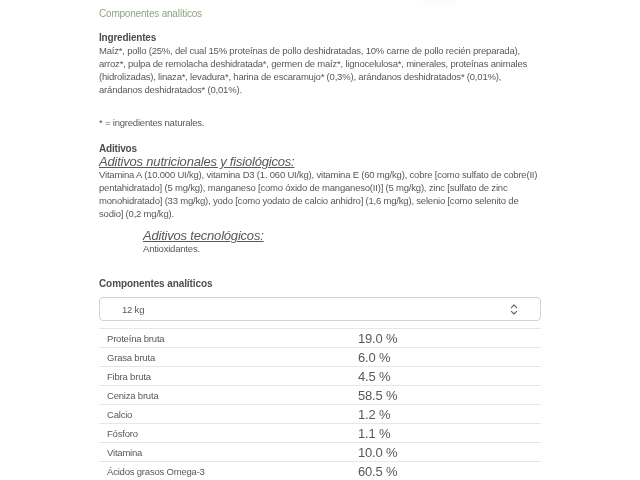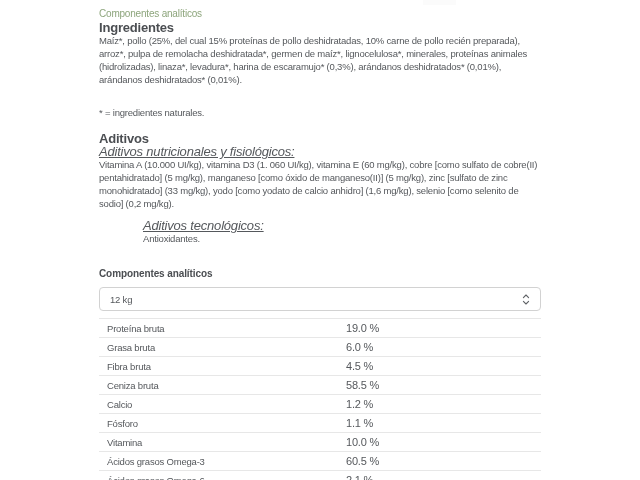--- a/index.html
+++ b/index.html
@@ -27,24 +27,24 @@
   .section-link {
     color: #8da57c;
     font-size: 10px;
     line-height: 13px;
     text-decoration: none;
     display: inline-block;
     cursor: pointer;
   }
   .sub-heading {
     font-weight: bold;
-    font-size: 13px;
+    font-size: 10px;
     line-height: 13px;
     color: #4b4e52;
-    margin-top: 1px;
+    margin-top: 11px;
   }
   .body-text {
     font-size: 9.5px;
     line-height: 13px;
   }
   .note-text {
     margin-top: 20px;
     font-size: 9.5px;
     line-height: 13px;
   }
@@ -65,21 +65,21 @@
   }
   .variant-select {
     margin-top: 8px;
     height: 24px;
     width: 442px;
     border: 1px solid #d2d2d2;
     border-radius: 4px;
     display: flex;
     align-items: center;
     justify-content: space-between;
-    padding: 0 10px;
+    padding: 0 22px;
     cursor: pointer;
     background: #ffffff;
   }
   .variant-select .label { font-size: 9.5px; color: #55585c; }
   .stepper-icon { display: flex; align-items: center; }
   .analytical-table {
     margin-top: 7px;
     width: 442px;
     border-bottom: 1px solid #e7e7e7;
   }
@@ -91,22 +91,22 @@
     align-items: center;
     text-align: center;
   }
   .row-label {
     padding-left: 8px;
     font-size: 9.5px;
     color: #55585c;
   }
   .row-value {
     position: absolute;
-    left: 247px;
-    font-size: 11px;
+    left: 259px;
+    font-size: 13px;
     color: #55585c;
   }
 </style>
 </head>
 <body>
 
 <div class="cutoff-box"></div>
 
 <div class="container">
 

